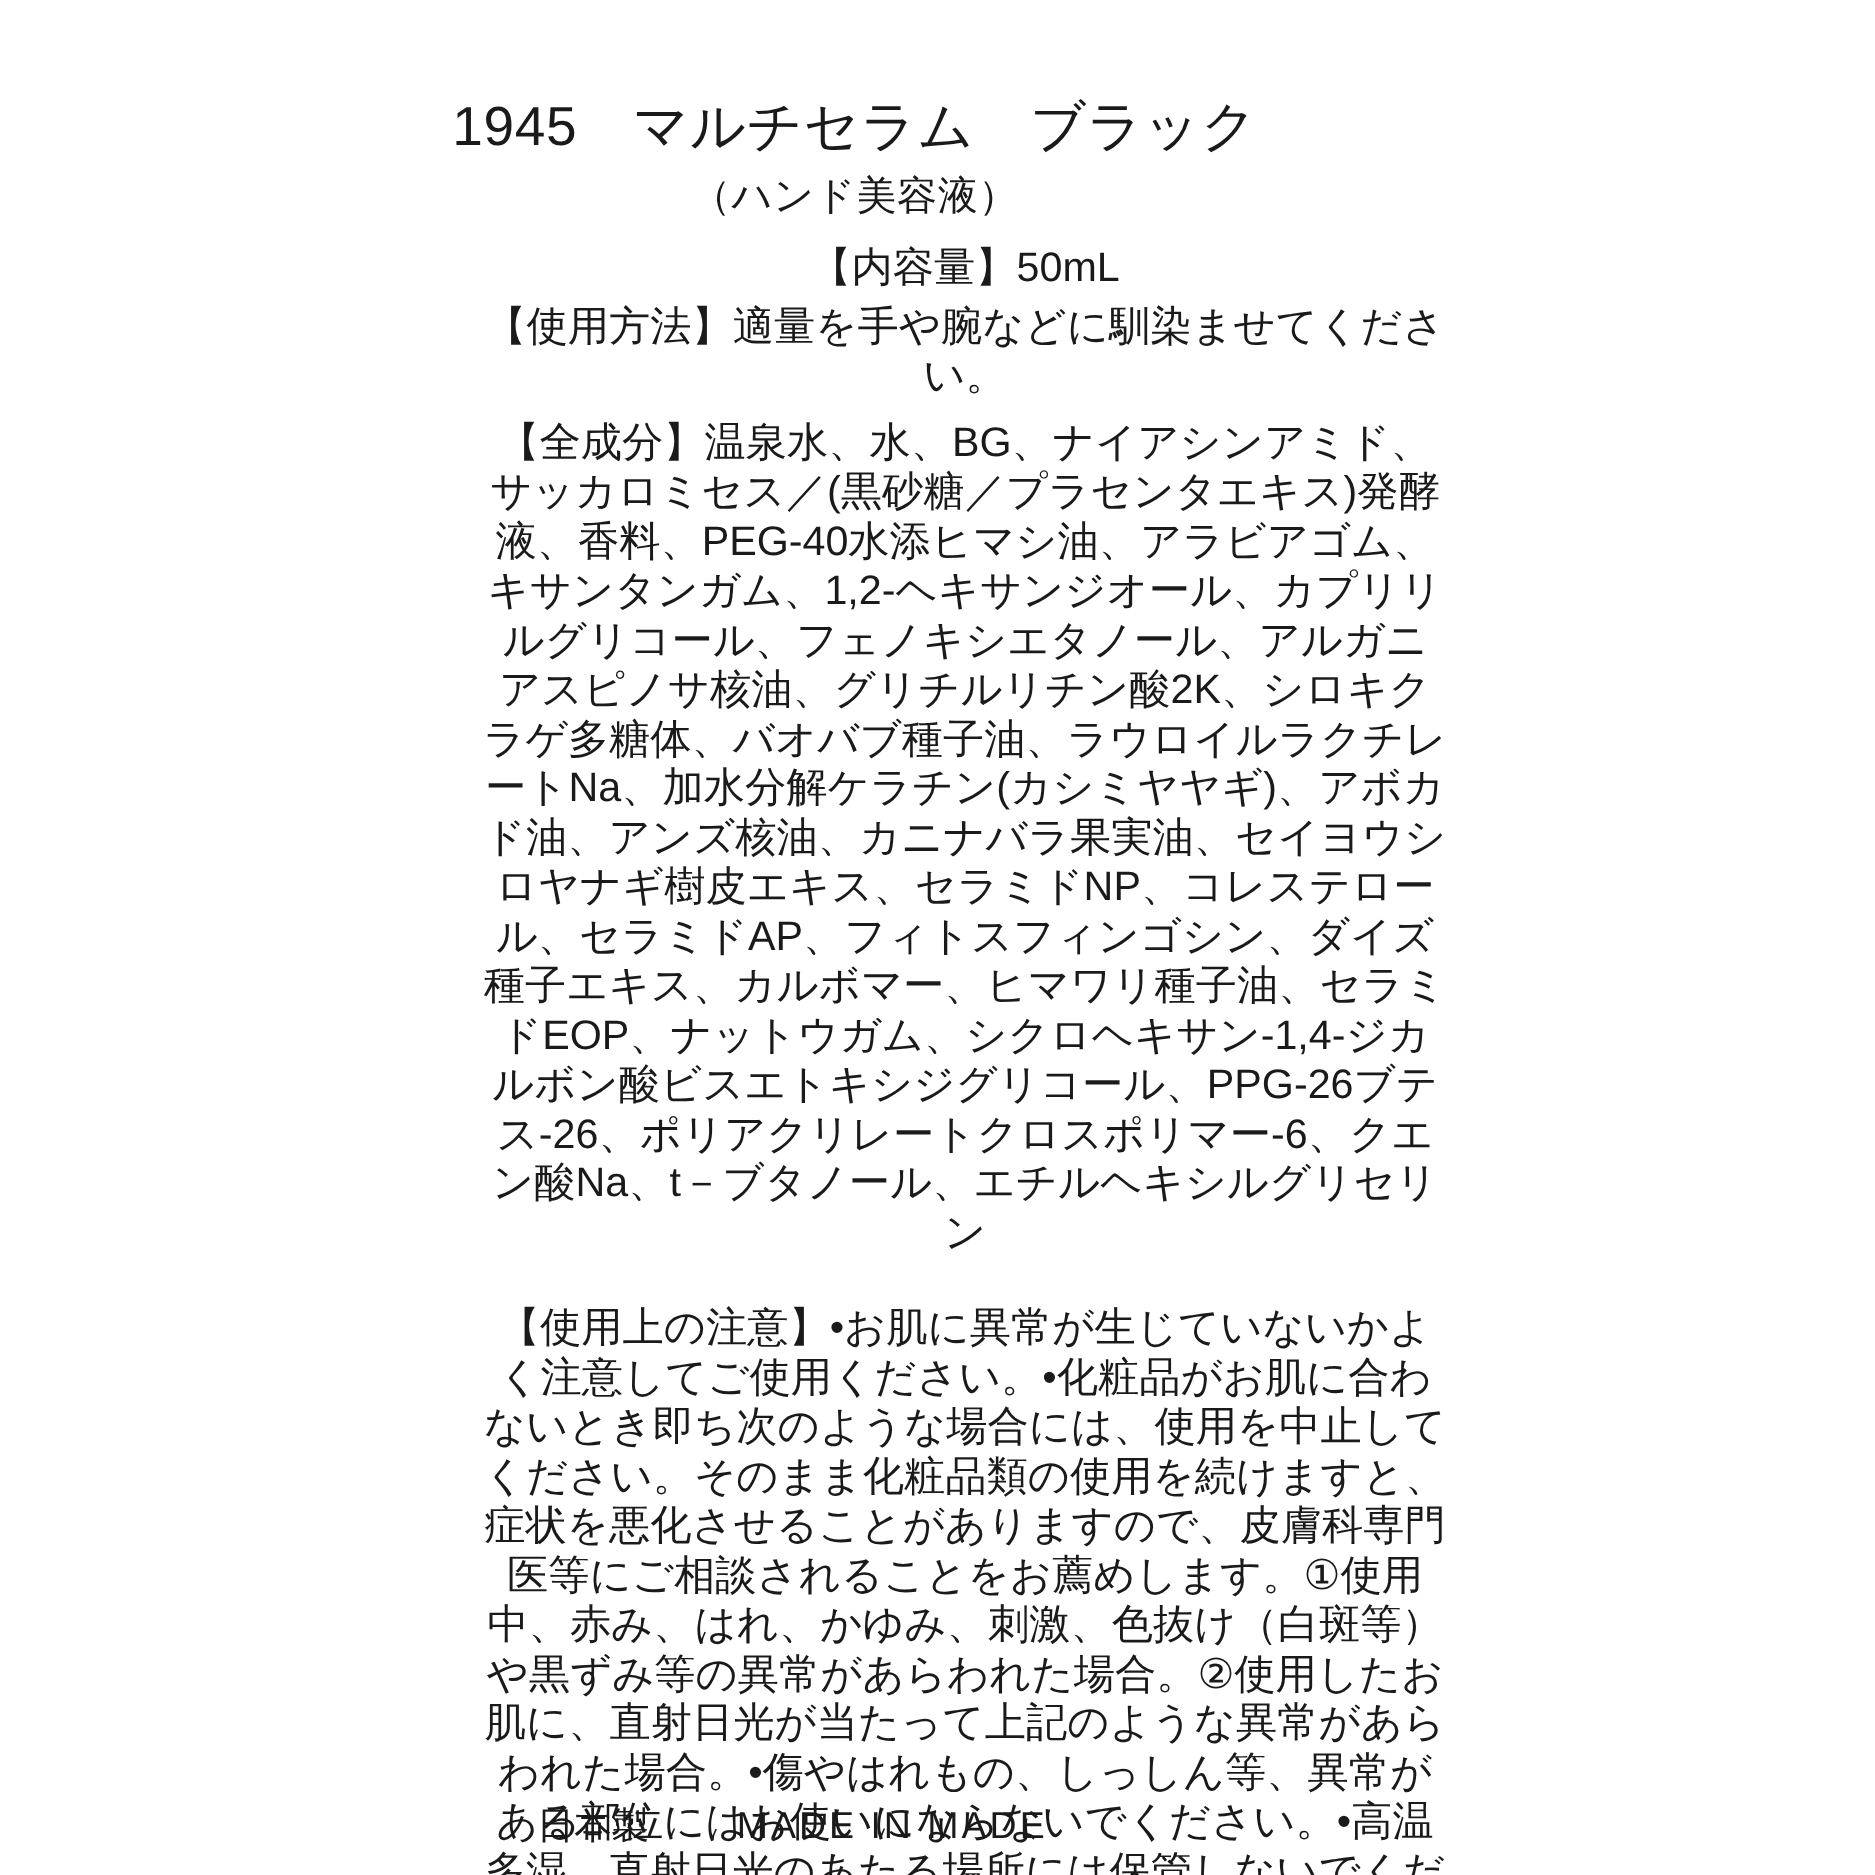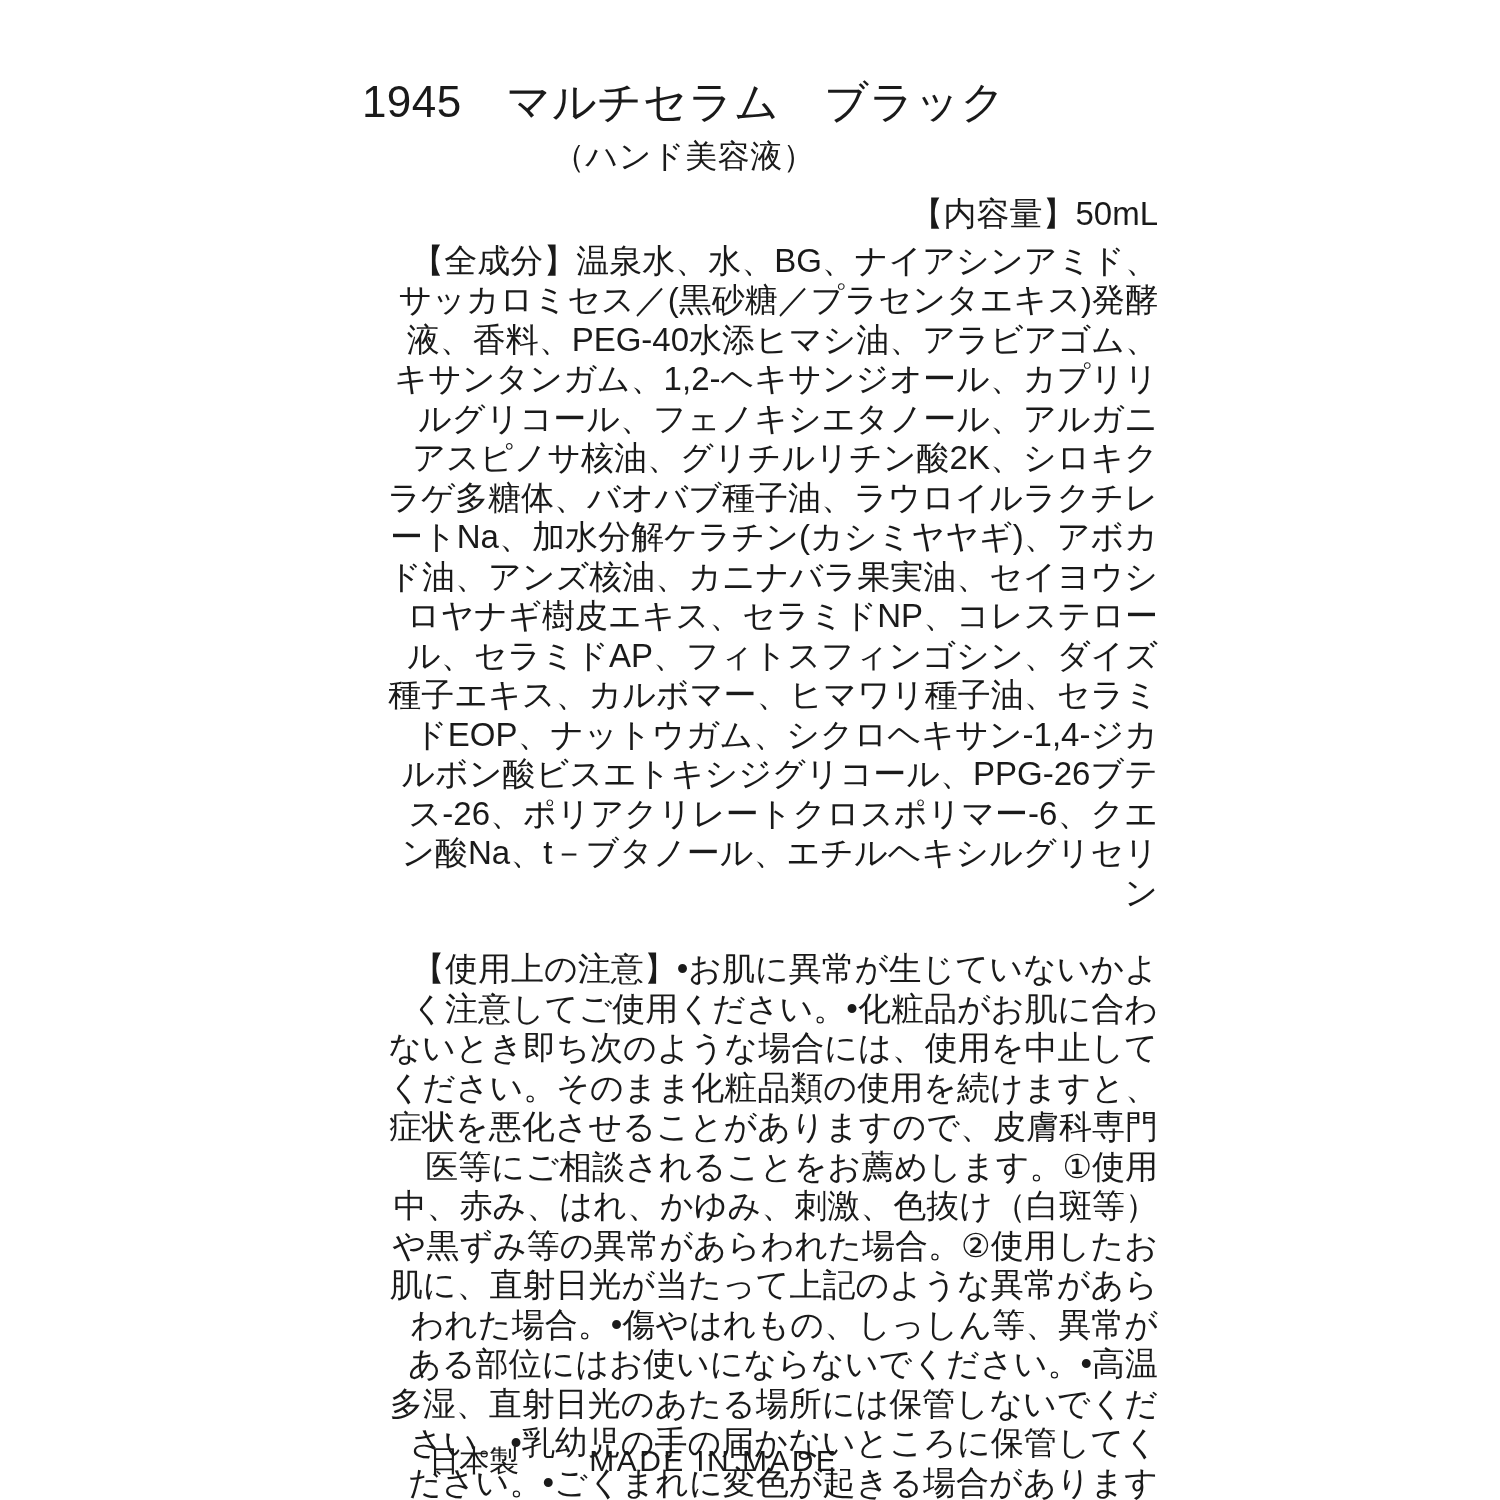--- a/index.html
+++ b/index.html
@@ -53,21 +53,21 @@
     position: absolute;
     left: 386px;
     top: 194px;
     width: 772px;
   }
 
   .para {
     font-size: 33px;
     line-height: 39.5px;
     color: #1a1a1a;
-    text-align: right;
+    text-align: center;
     word-break: break-all;
     overflow-wrap: anywhere;
     margin: 0;
   }
 
   .para.volume { margin-bottom: 7px; }
   .para.usage  { margin-bottom: 14px; }
   .para.ingredients { margin-bottom: 37px; }
   .para.caution { margin-bottom: 0; }
 
@@ -96,20 +96,21 @@
 
   <div class="title-block">
     <div class="title-main">1945　マルチセラム　ブラック</div>
     <div class="title-sub">（ハンド美容液）</div>
   </div>
 
   <div class="body-column">
 
     <p class="para volume">【内容量】50mL</p>
 
+    <p class="para usage">【使用方法】適量を手や腕などに馴染ませてください。</p>
 
     <p class="para ingredients">【全成分】温泉水、水、BG、ナイアシンアミド、サッカロミセス／(黒砂糖／プラセンタエキス)発酵液、香料、PEG-40水添ヒマシ油、アラビアゴム、キサンタンガム、1,2-ヘキサンジオール、カプリリルグリコール、フェノキシエタノール、アルガニアスピノサ核油、グリチルリチン酸2K、シロキクラゲ多糖体、バオバブ種子油、ラウロイルラクチレートNa、加水分解ケラチン(カシミヤヤギ)、アボカド油、アンズ核油、カニナバラ果実油、セイヨウシロヤナギ樹皮エキス、セラミドNP、コレステロール、セラミドAP、フィトスフィンゴシン、ダイズ種子エキス、カルボマー、ヒマワリ種子油、セラミドEOP、ナットウガム、シクロヘキサン-1,4-ジカルボン酸ビスエトキシジグリコール、PPG-26ブテス-26、ポリアクリレートクロスポリマー-6、クエン酸Na、t－ブタノール、エチルヘキシルグリセリン</p>
 
     <p class="para caution">【使用上の注意】•お肌に異常が生じていないかよく注意してご使用ください。•化粧品がお肌に合わないとき即ち次のような場合には、使用を中止してください。そのまま化粧品類の使用を続けますと、症状を悪化させることがありますので、皮膚科専門医等にご相談されることをお薦めします。①使用中、赤み、はれ、かゆみ、刺激、色抜け（白斑等）や黒ずみ等の異常があらわれた場合。②使用したお肌に、直射日光が当たって上記のような異常があらわれた場合。•傷やはれもの、しっしん等、異常がある部位にはお使いにならないでください。•高温多湿、直射日光のあたる場所には保管しないでください。•乳幼児の手の届かないところに保管してください。•ごくまれに変色が起きる場合がありますが、香料由来によるものであり、品質には問題ございません。</p>
 
   </div>
 
   <div class="footer-line">
     <span class="footer-jp">日本製</span><span class="footer-jp">　　</span><span class="footer-en">MADE IN MADE</span>
   </div>

